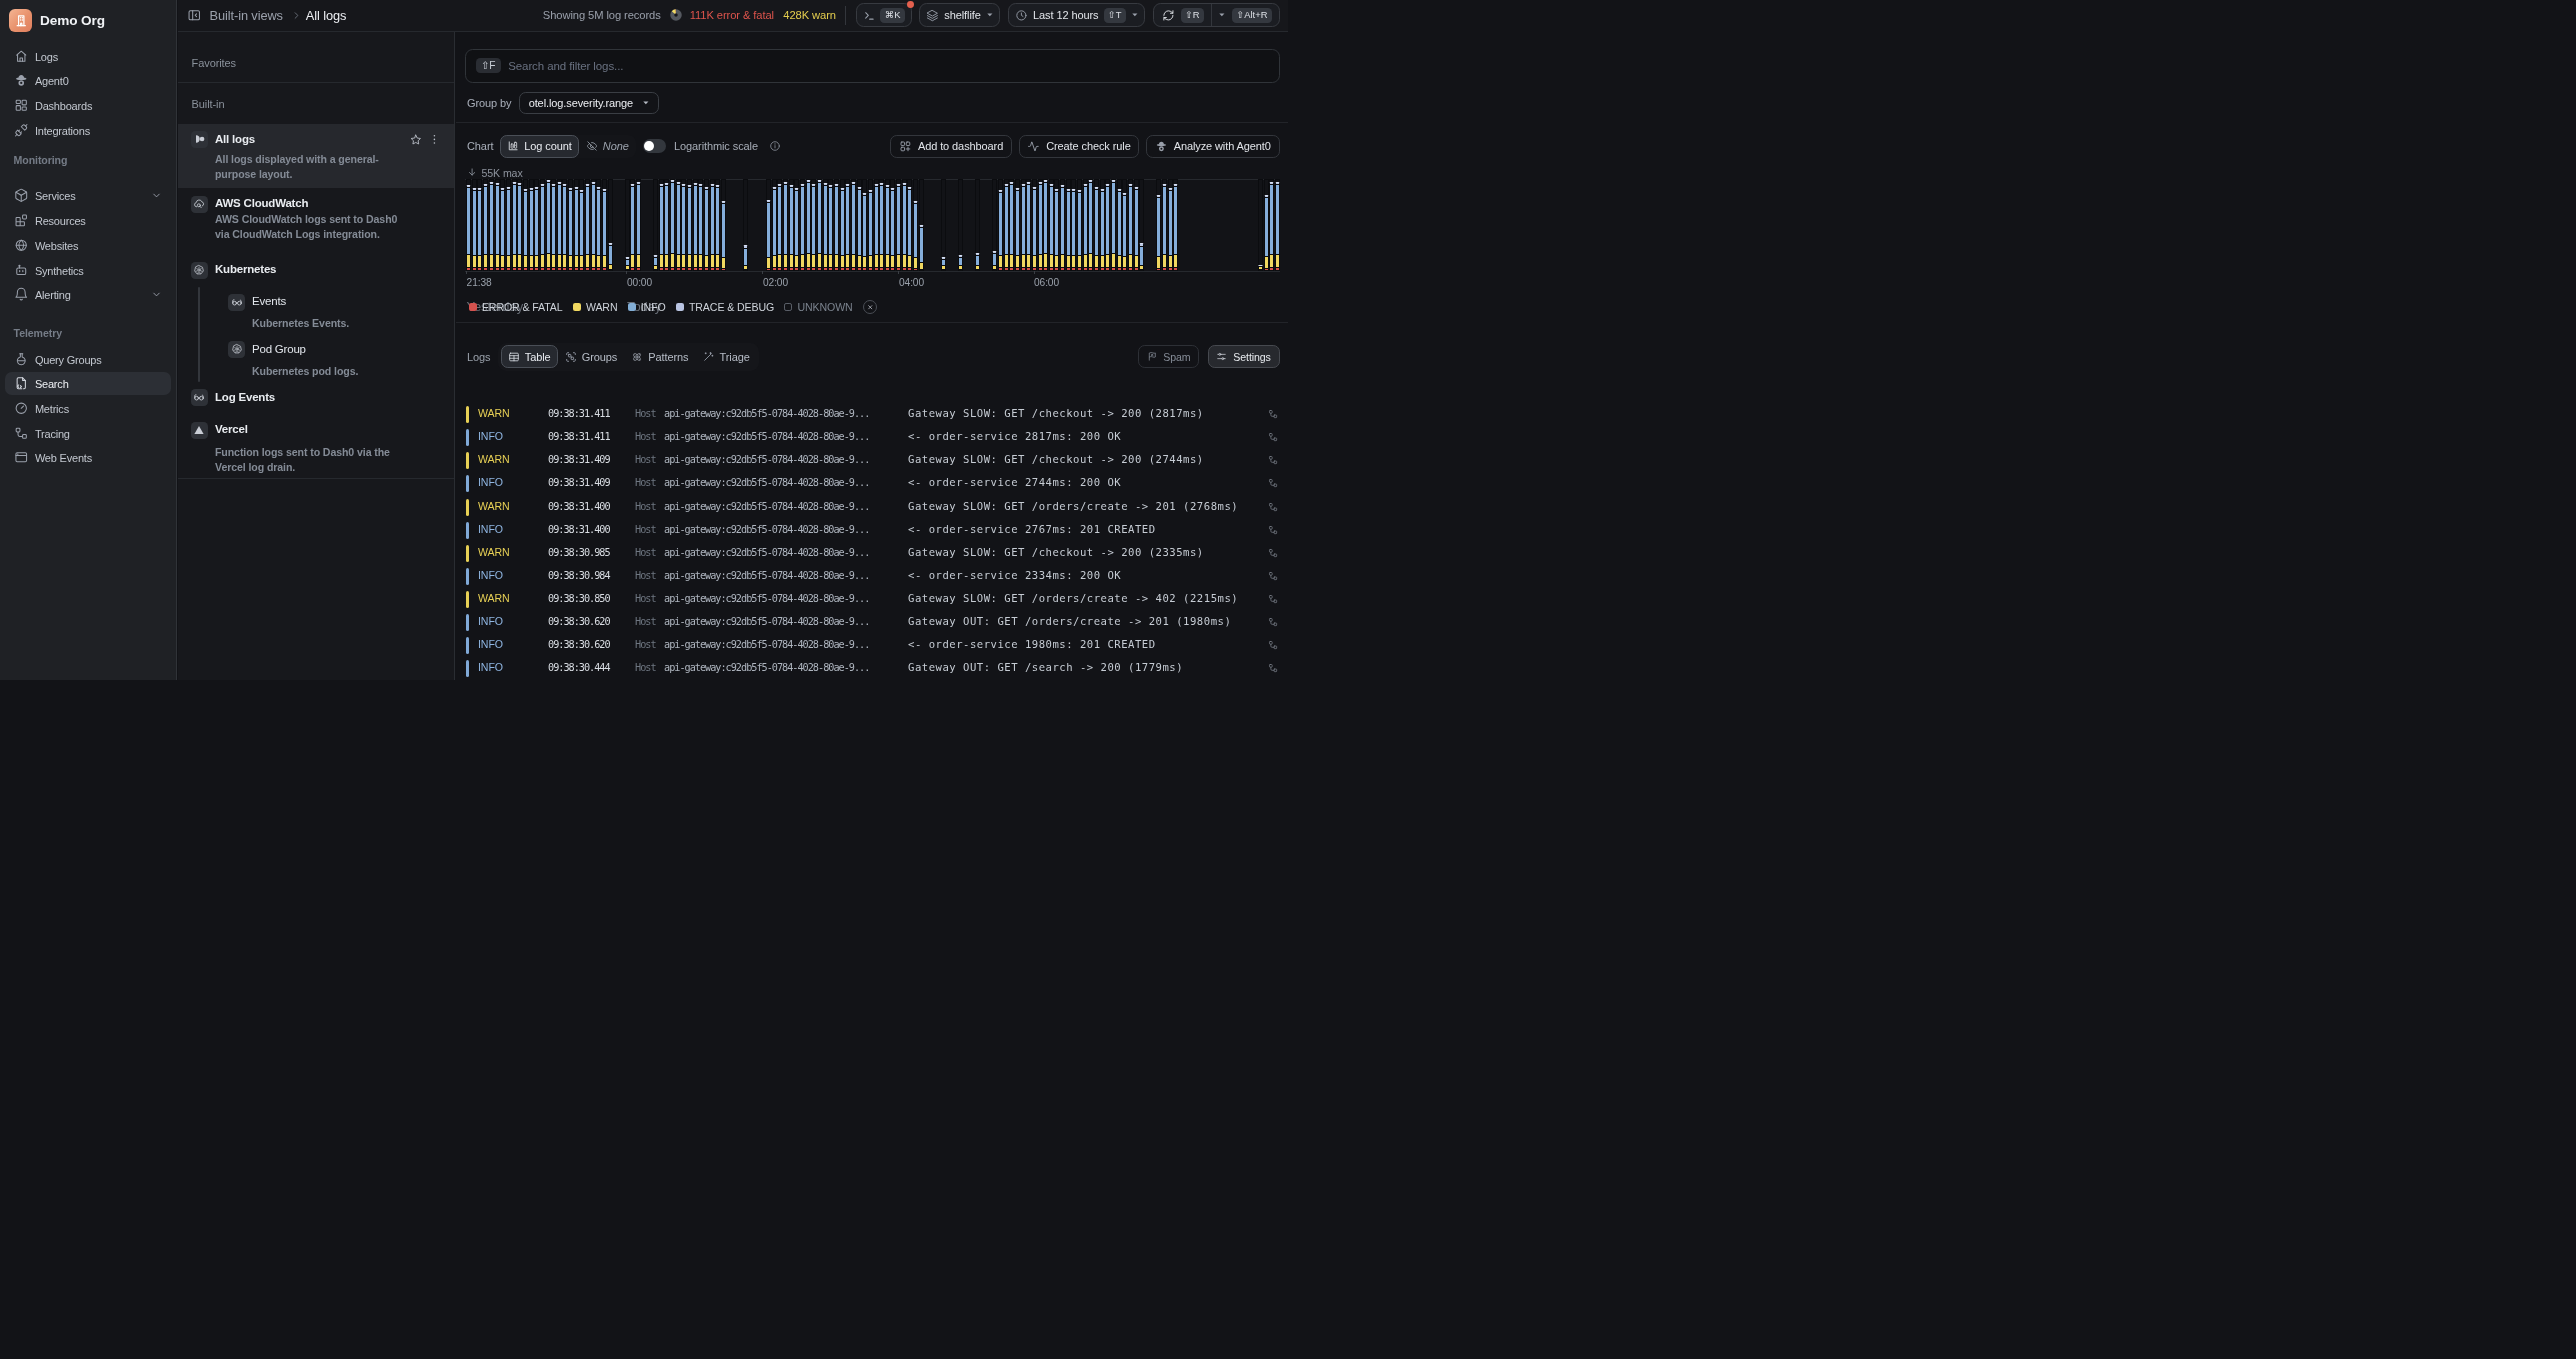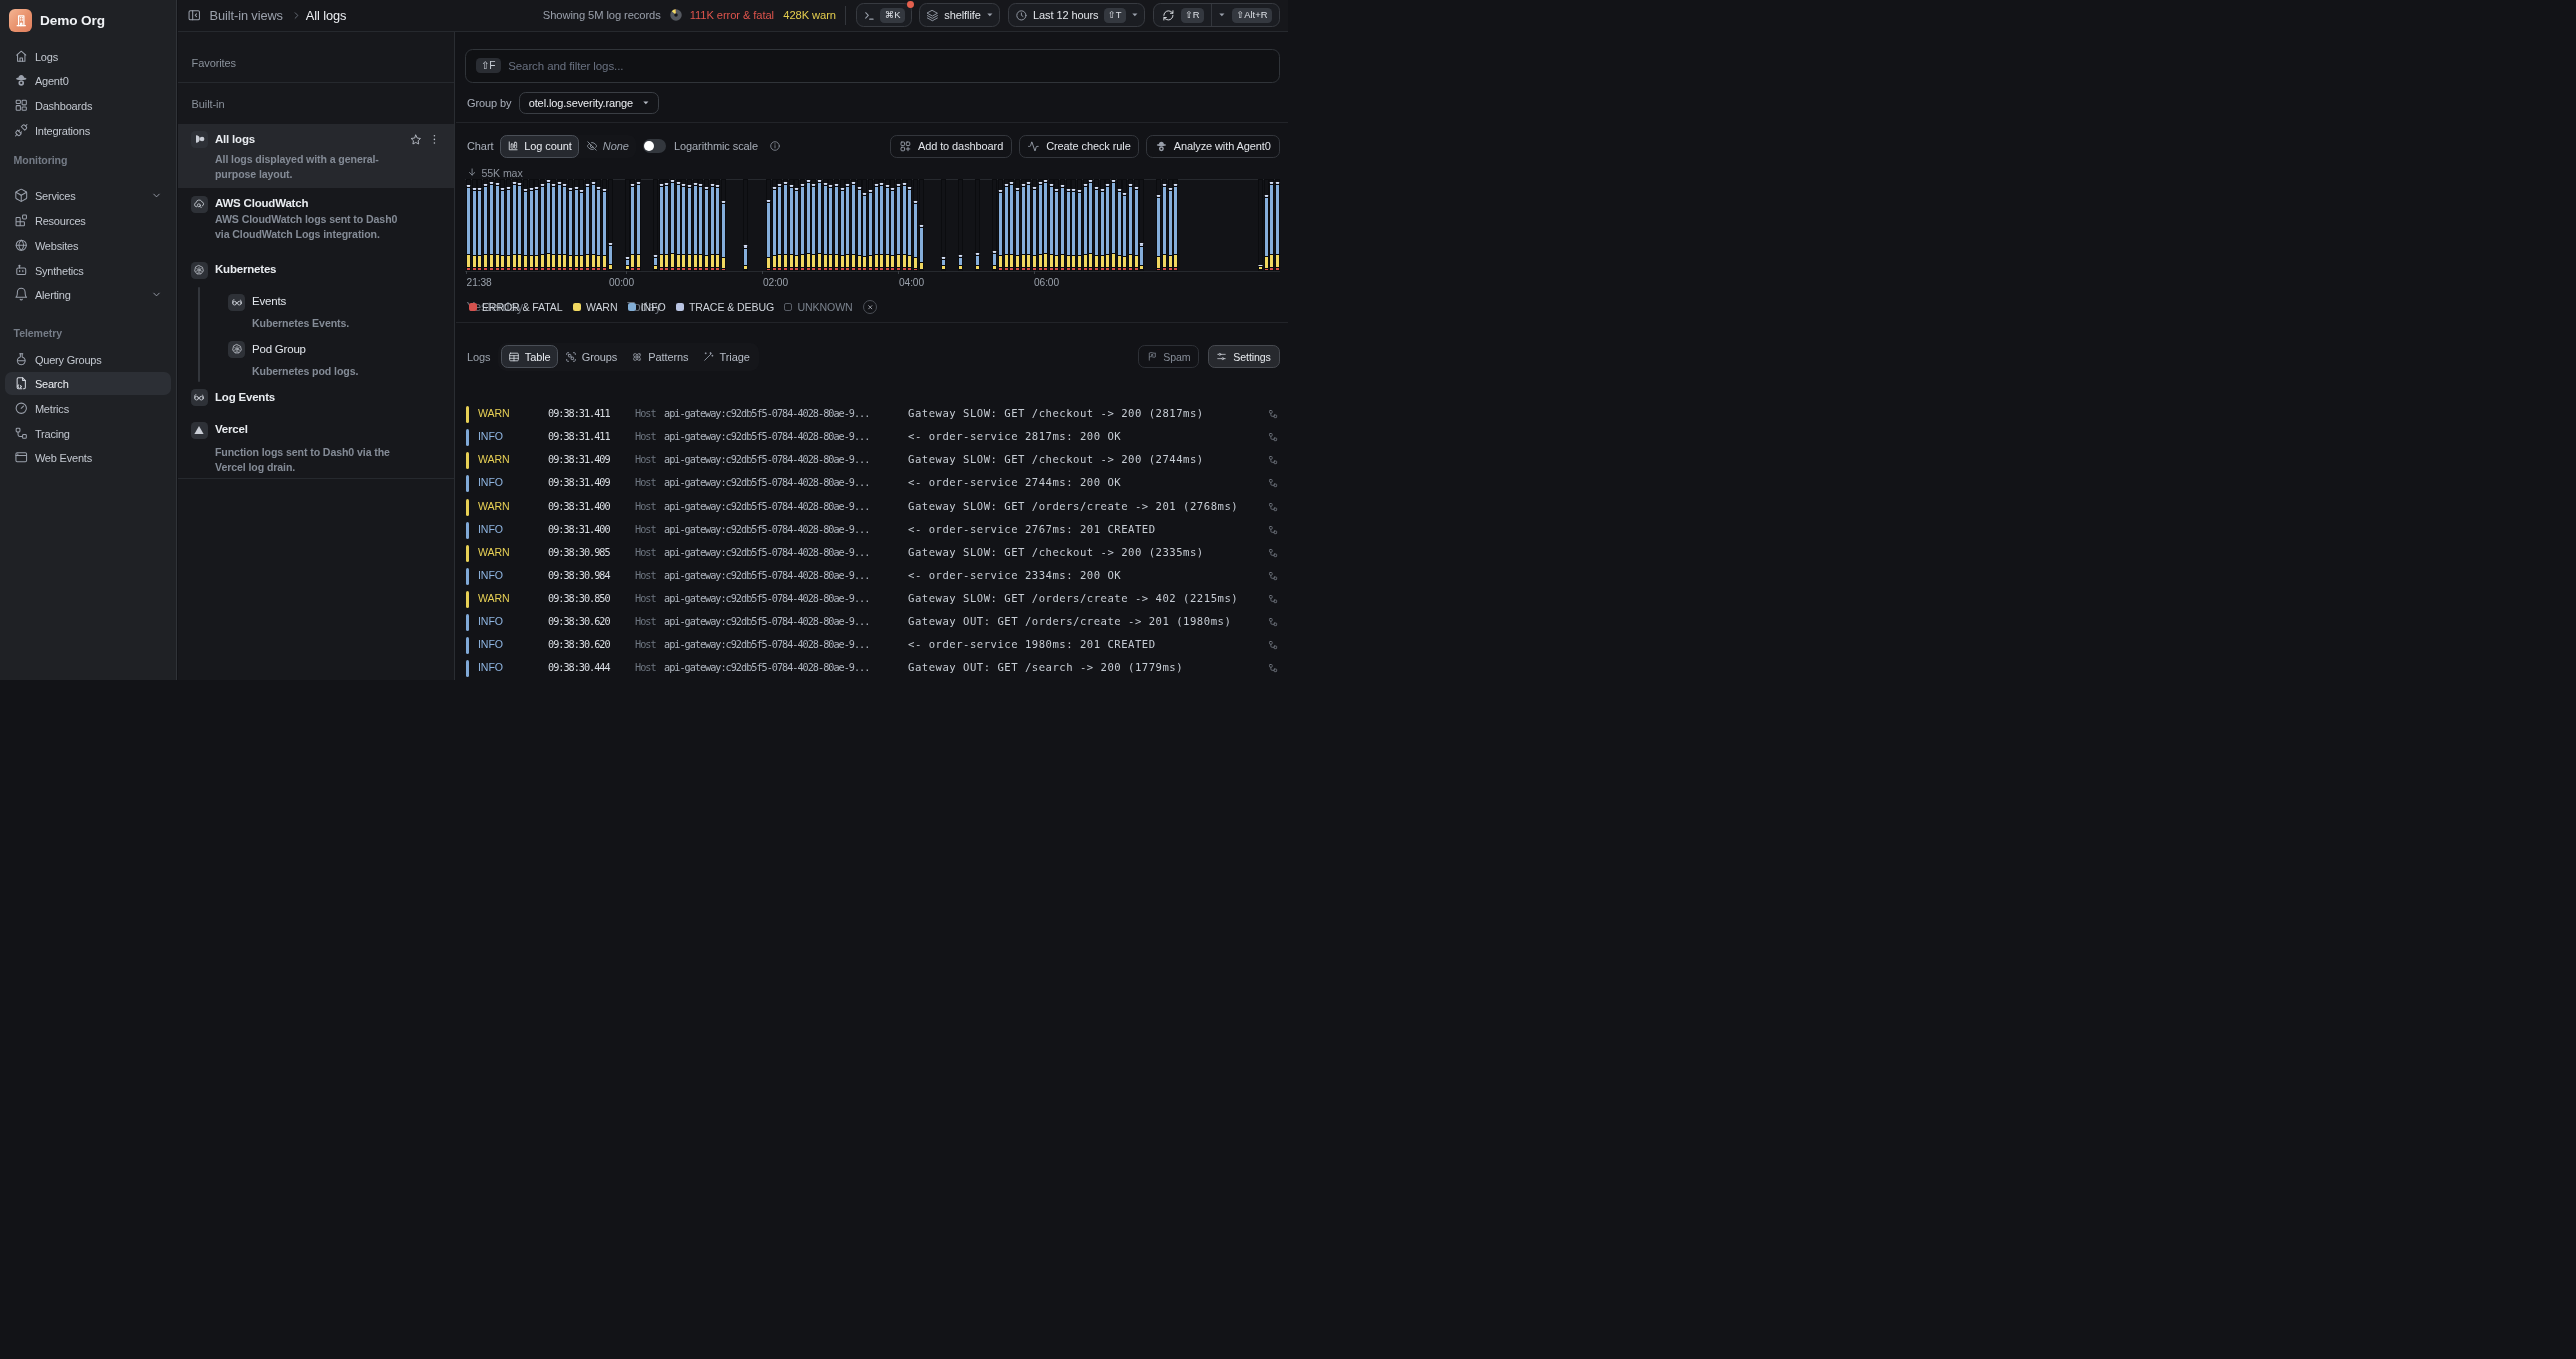--- a/index.html
+++ b/index.html
@@ -1423,21 +1423,21 @@
         <div class="yellow" style="height:13.2px"></div>
         <div class="red" style="height:3.6px"></div>
       </div>
     </div>
   <div id="axis"></div>
   <div id="ticks">
       <div class="tick" style="left: 9.8px;"></div>
       <div class="tick-label" style="left: 10.6px;">21:38</div>
       <div class="tick-sub" style="left: 10.6px;">Yesterday</div>
       <div class="tick" style="left: 170px;"></div>
-      <div class="tick-label" style="left: 153px; text-align: center;">00:00</div>
+      <div class="tick-label" style="left: 171px; text-align: center;">00:00</div>
       <div class="tick-sub" style="left: 171px;">Today</div>
       <div class="tick" style="left: 306px;"></div>
       <div class="tick-label" style="left: 307px;">02:00</div>
       <div class="tick" style="left: 442px;"></div>
       <div class="tick-label" style="left: 443px;">04:00</div>
       <div class="tick" style="left: 578px;"></div>
       <div class="tick-label" style="left: 578px;">06:00</div>
     </div>
 
   <div id="legend">

